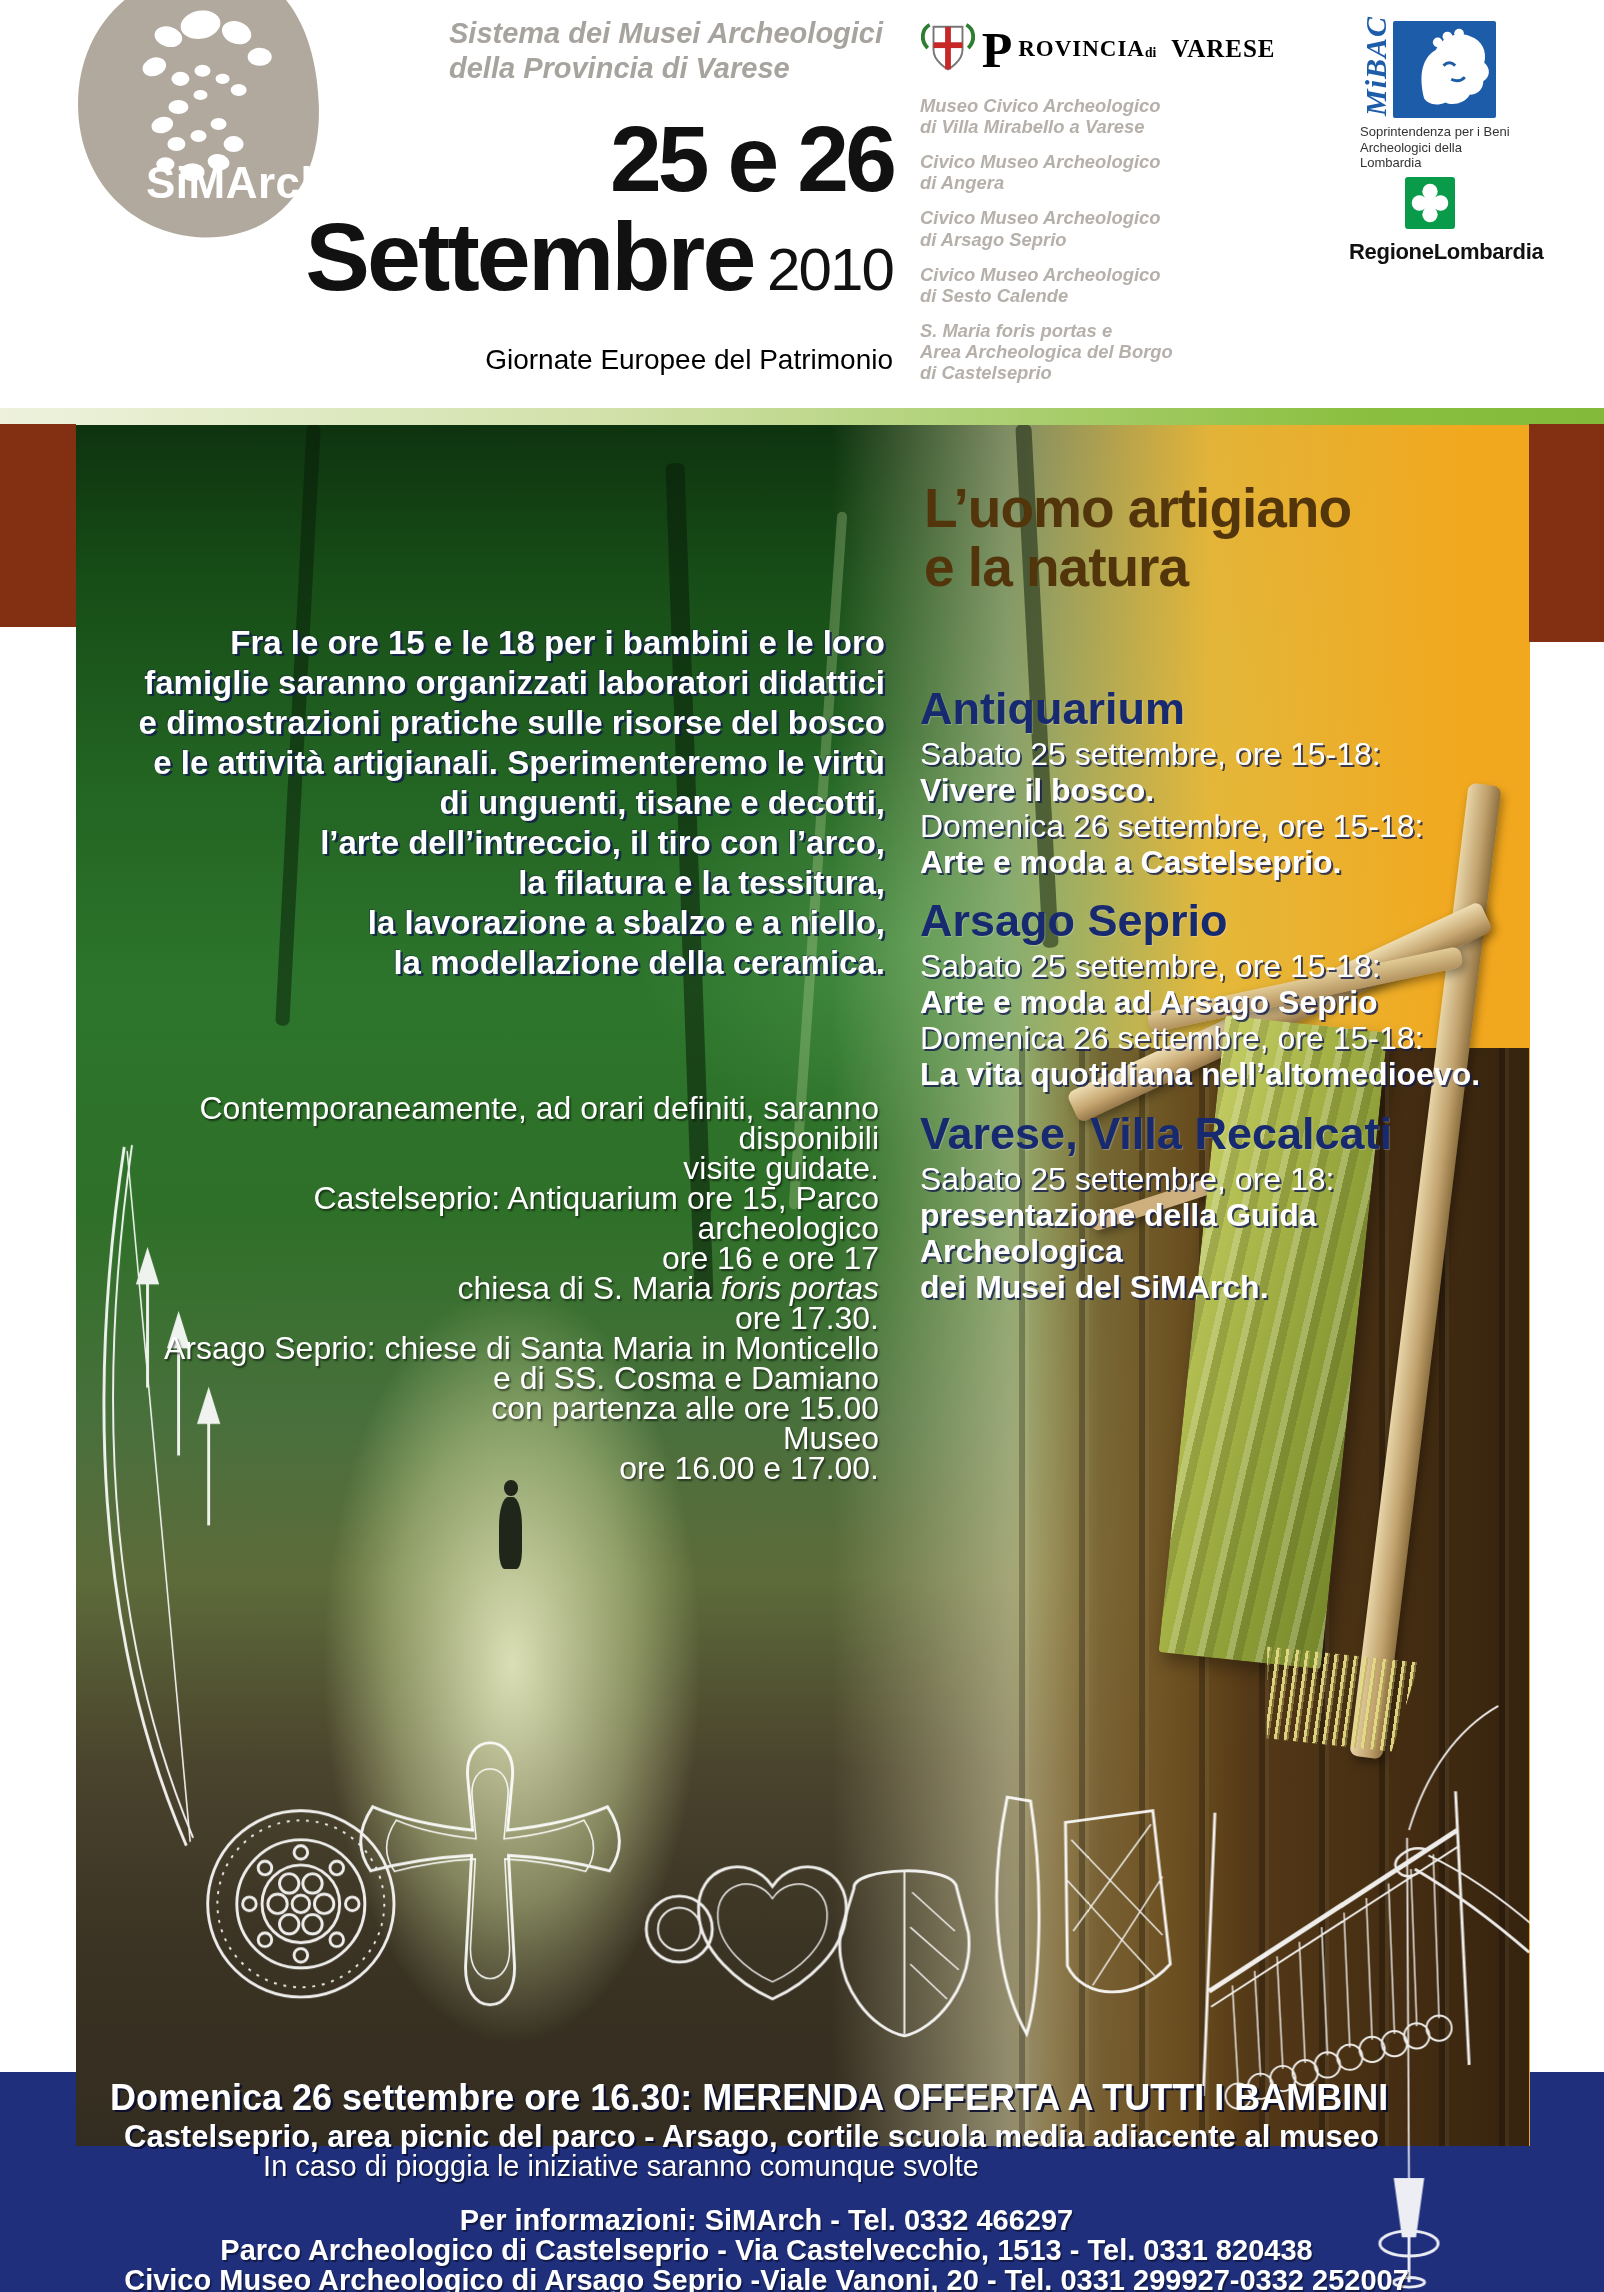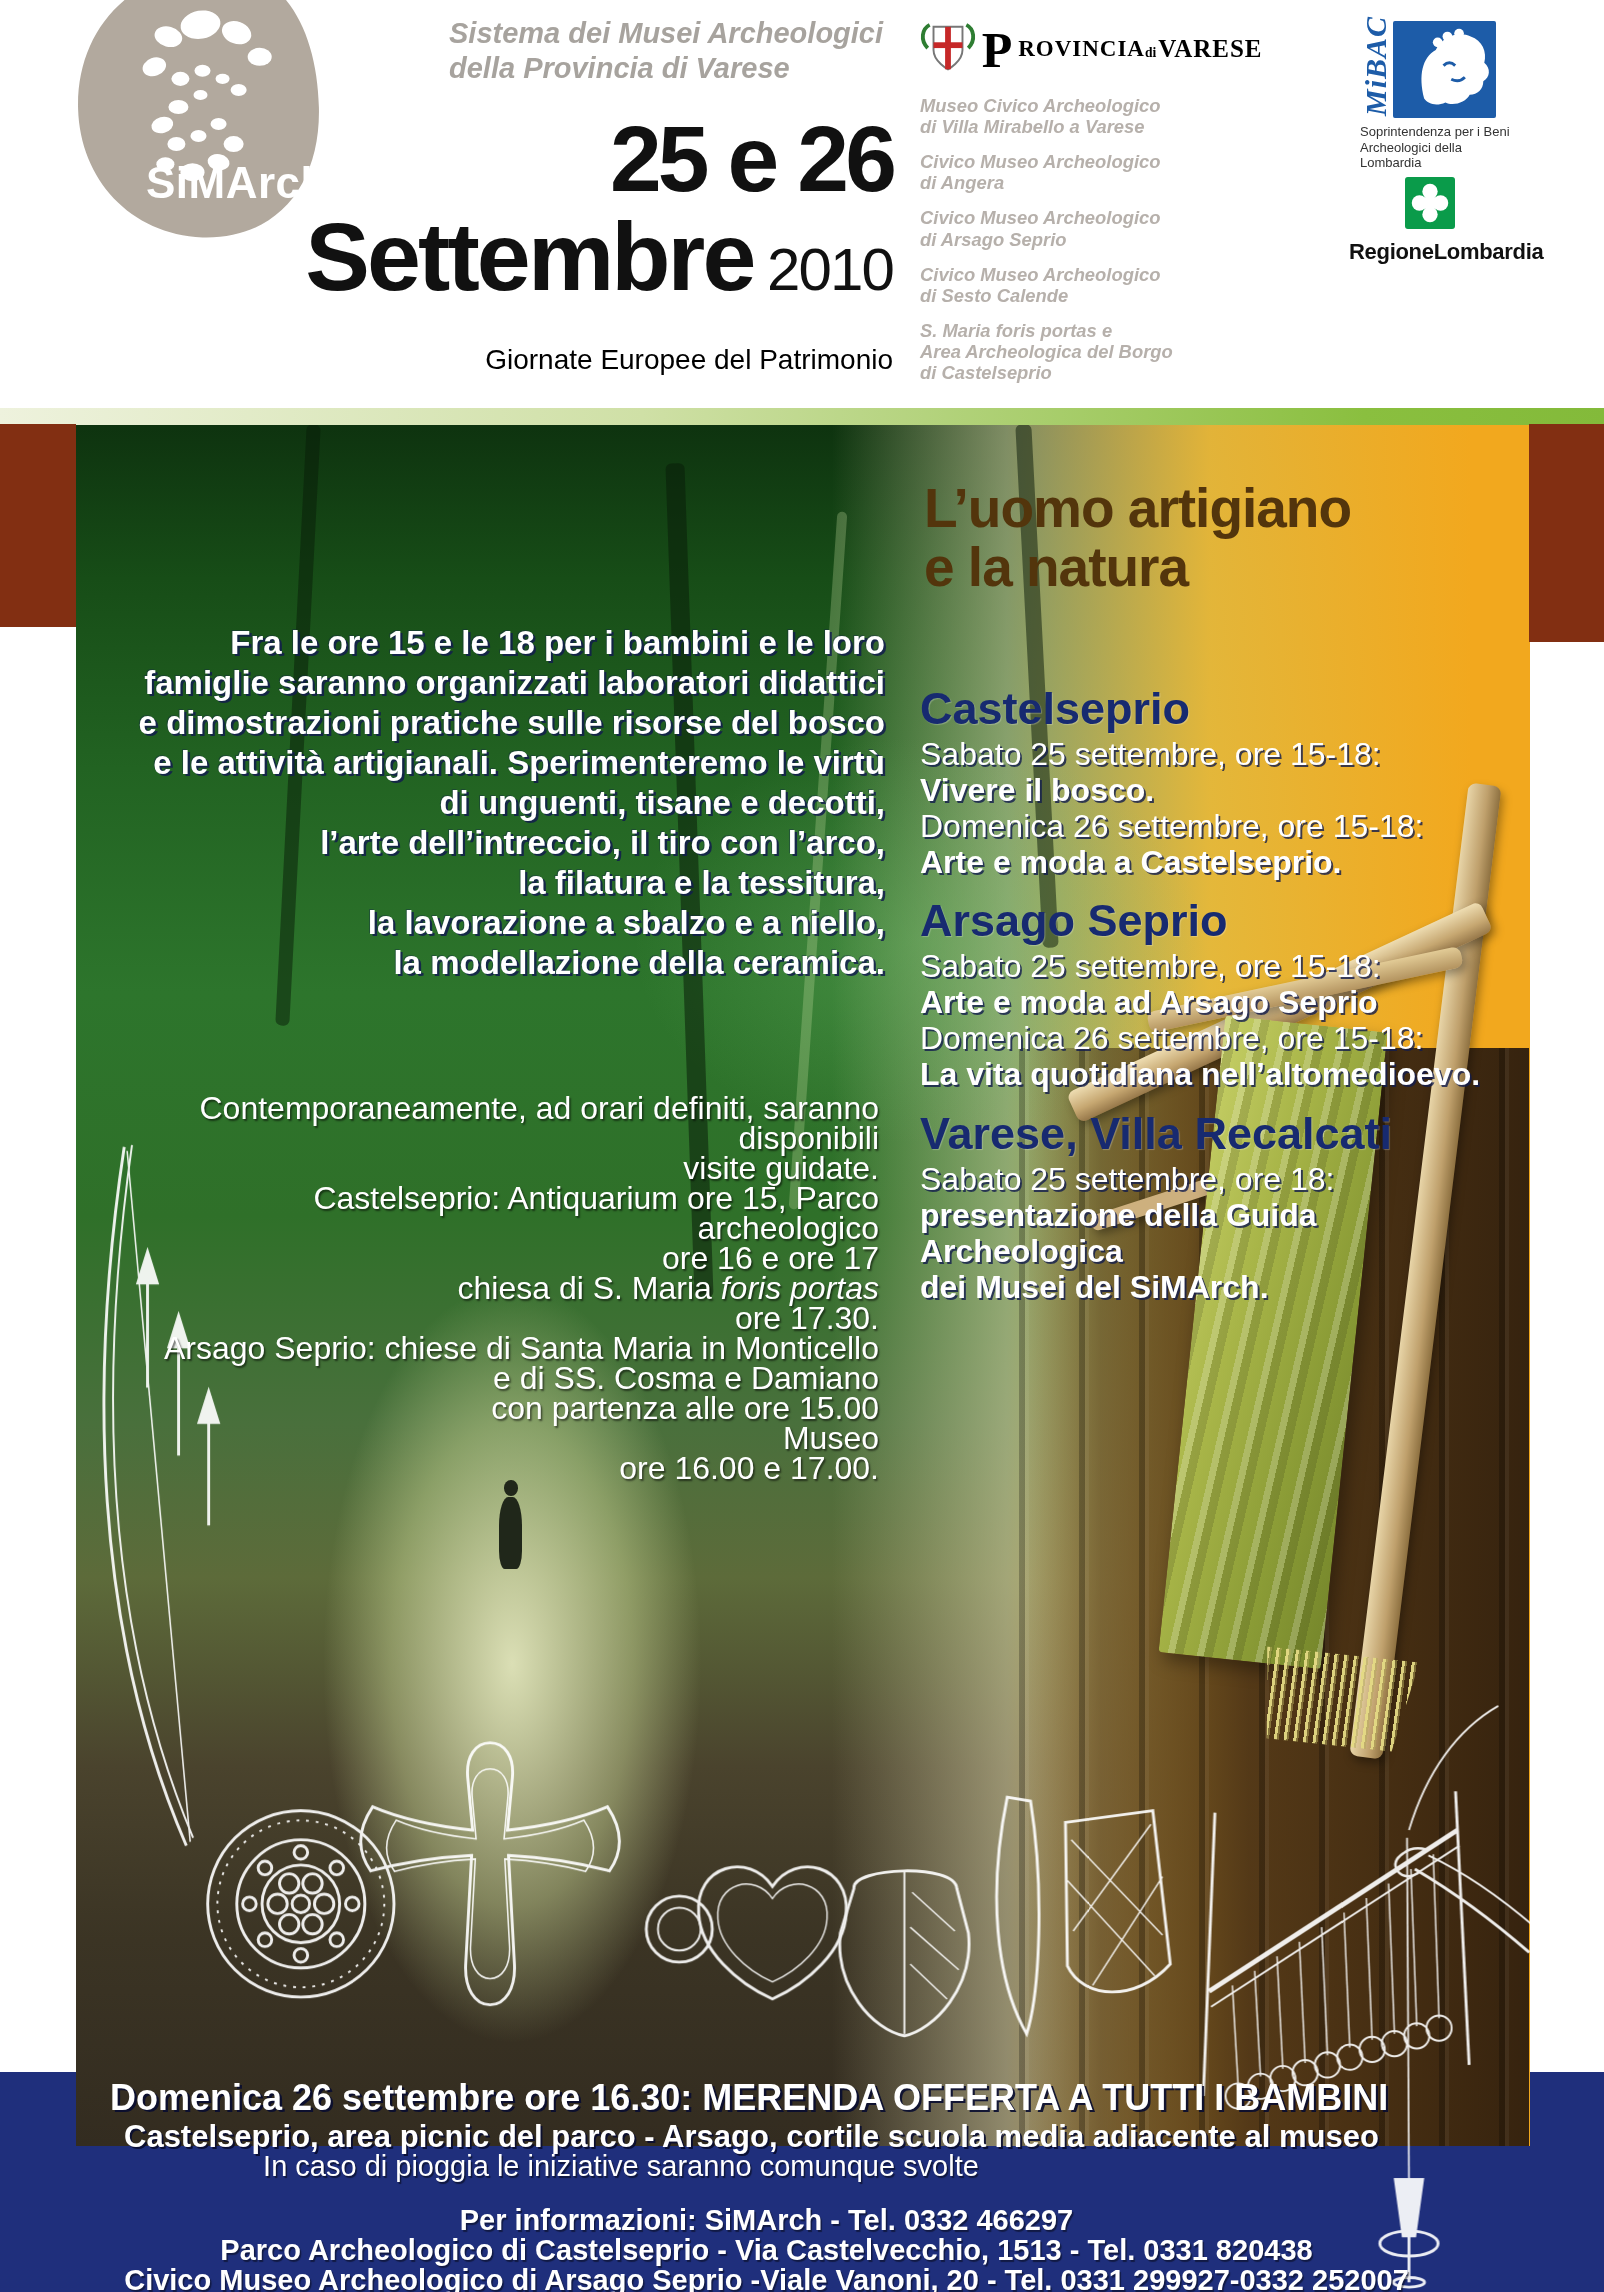--- a/index.html
+++ b/index.html
@@ -16,21 +16,21 @@
   .days{font-size:93px;font-weight:bold;letter-spacing:-3.9px;line-height:89px;}
   .monthrow{line-height:93px;margin-top:5.8px;}
   .month{font-size:97px;font-weight:bold;letter-spacing:-2.9px;}
   .year{font-size:60px;font-weight:normal;letter-spacing:-1.9px;margin-left:13.6px;}
   .datesub{font-size:28px;margin-top:13.6px;color:#000;}
   .prov{left:920px;top:19.4px;display:flex;align-items:center;gap:5.8px;z-index:2;}
   .prov-p{font-family:"Liberation Serif",serif;font-size:50px;font-weight:bold;line-height:50px;}
   .prov-col{display:flex;flex-direction:row;line-height:21.3px;text-align:right;}
   .prov-w1{font-family:"Liberation Serif",serif;font-size:23px;font-weight:bold;letter-spacing:1px;}
   .prov-w2{font-family:"Liberation Serif",serif;font-size:25px;font-weight:bold;letter-spacing:1px;}
-  .prov-di{font-family:"Liberation Serif",serif;font-size:13.6px;font-weight:bold;margin-right:2px;}
+  .prov-di{font-family:"Liberation Serif",serif;font-size:13.6px;font-weight:bold;margin-right:15px;}
   .museums{left:920px;top:95px;width:291px;}
   .museum{font-style:italic;font-size:18.4px;line-height:21.3px;color:#b6b0ab;margin-bottom:13.6px;font-weight:bold;}
   .mibac-vert{left:1359px;top:116px;transform:rotate(-90deg);transform-origin:0 0;
               font-family:"Liberation Serif",serif;font-style:italic;font-weight:bold;
               font-size:30px;color:#1d5ca8;letter-spacing:1px;}
   .mibac-sq{left:1393px;top:21.3px;width:103px;height:97px;background:#1d5ca8;border-radius:1.9px;}
   .mibac-cap{left:1360px;top:124px;width:165px;font-size:13px;line-height:15.5px;color:#333;}
   .reg-sq{left:1405px;top:177px;width:50px;height:52px;background:#0a9b4a;border-radius:2.9px;}
   .reg-label{left:1349px;top:239px;font-size:22px;font-weight:bold;color:#111;letter-spacing:-0.3px;}
 
@@ -334,21 +334,21 @@
 e dimostrazioni pratiche sulle risorse del bosco
 e le attività artigianali. Sperimenteremo le virtù
 di unguenti, tisane e decotti,
 l’arte dell’intreccio, il tiro con l’arco,
 la filatura e la tessitura,
 la lavorazione a sbalzo e a niello,
 la modellazione della ceramica.</div>
 
   <div class="abs events">
     <div class="ev-sec">
-      <div class="ev-name">Castelseprio</div>
+      <div class="ev-name">Antiquarium</div>
       <div class="ev-line">Sabato 25 settembre, ore 15-18:</div>
       <div class="ev-line b">Vivere il bosco.</div>
       <div class="ev-line">Domenica 26 settembre, ore 15-18:</div>
       <div class="ev-line b">Arte e moda a Castelseprio.</div>
     </div>
     <div class="ev-sec">
       <div class="ev-name">Arsago Seprio</div>
       <div class="ev-line">Sabato 25 settembre, ore 15-18:</div>
       <div class="ev-line b">Arte e moda ad Arsago Seprio</div>
       <div class="ev-line">Domenica 26 settembre, ore 15-18:</div>

